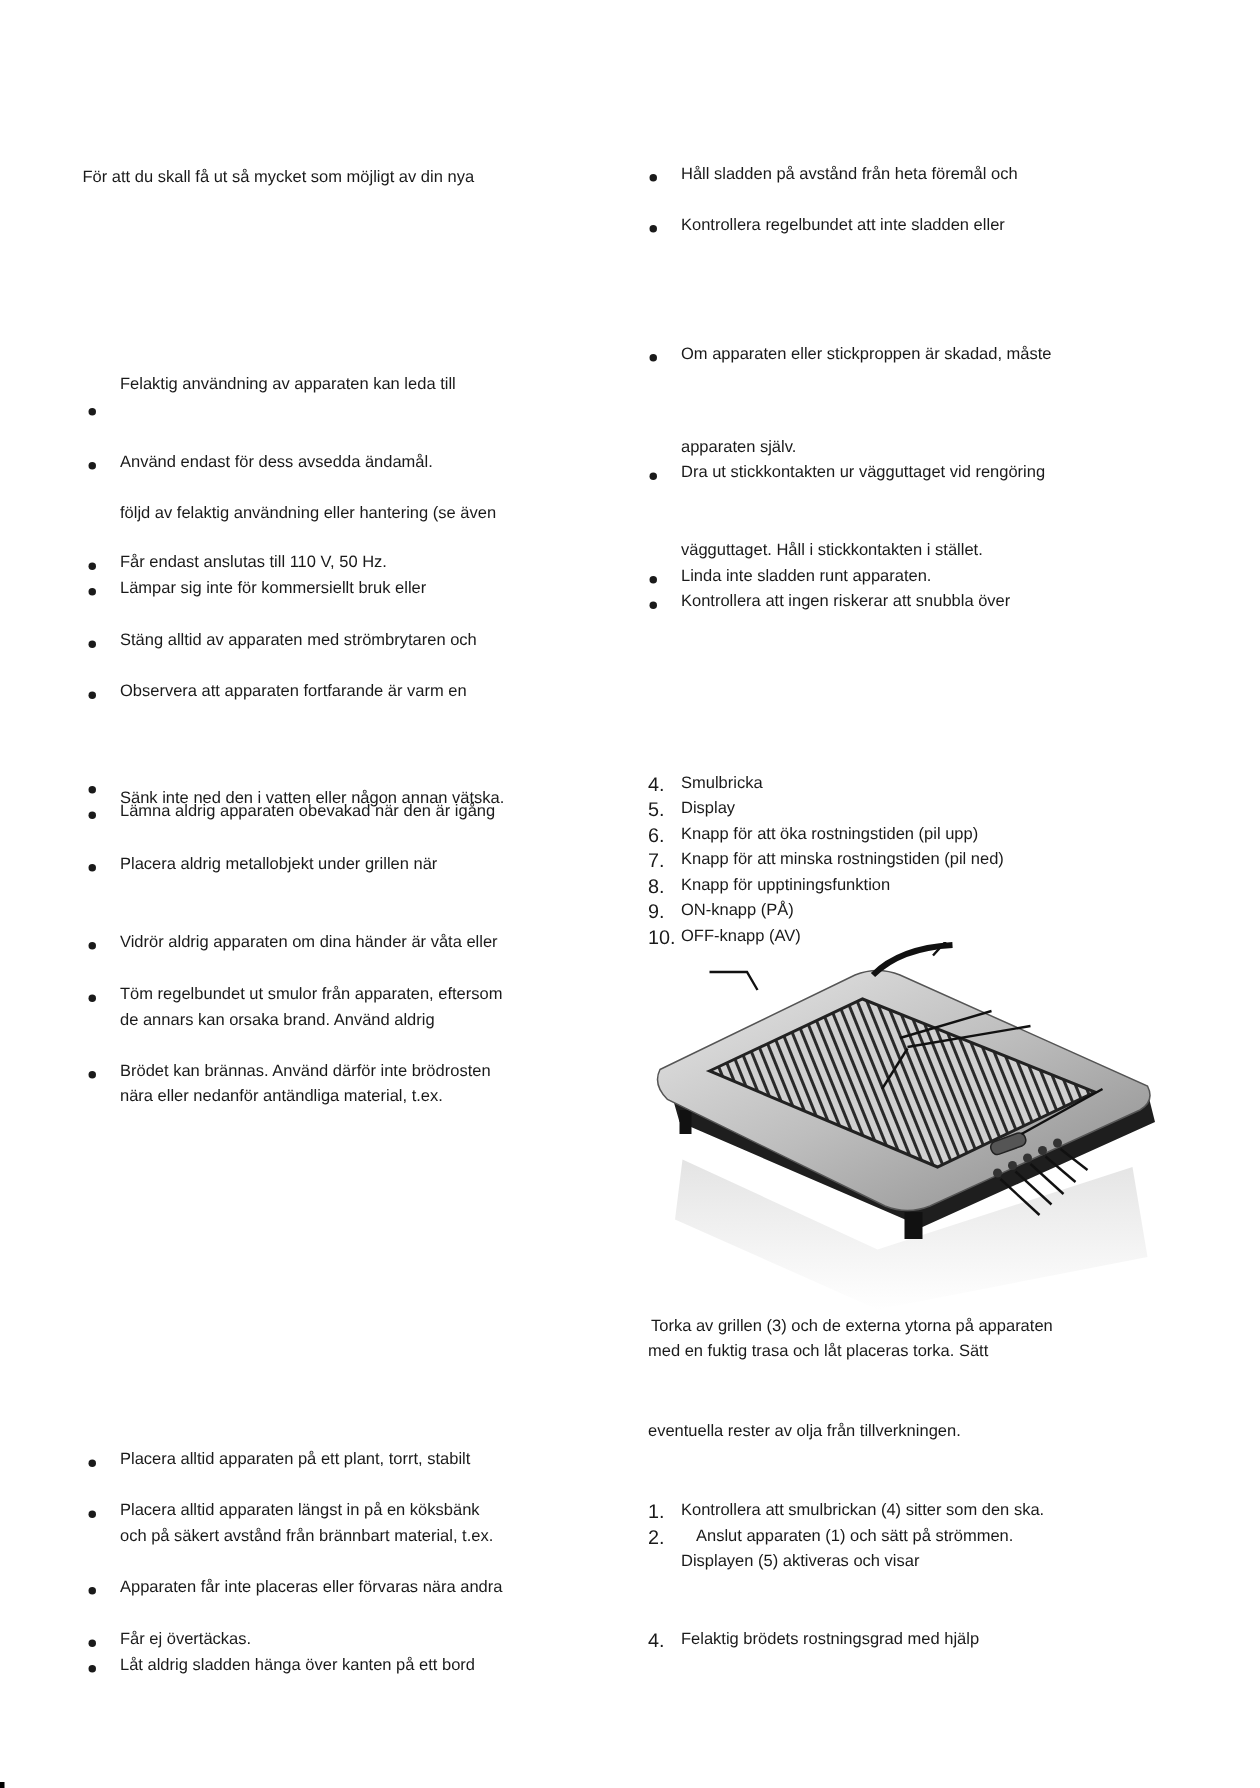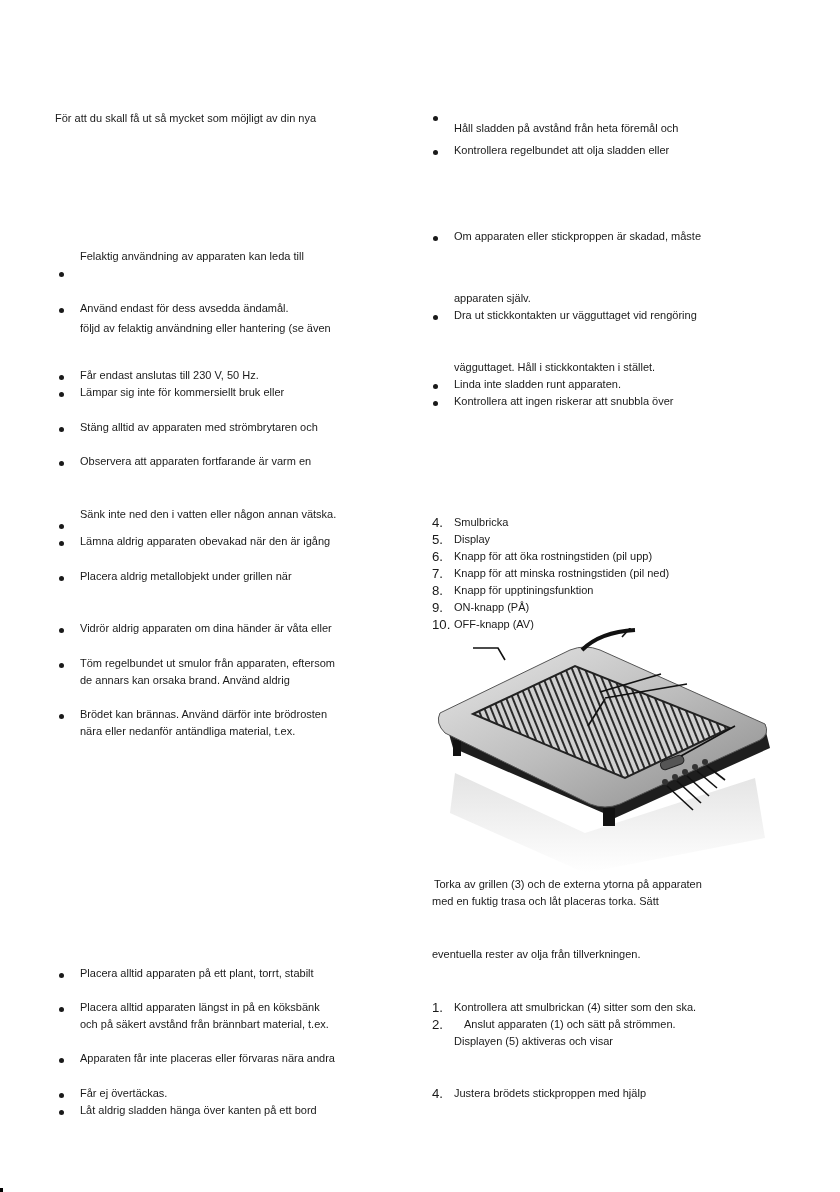--- a/index.html
+++ b/index.html
@@ -16,36 +16,36 @@
 
 <div>
   <div class="line" style="left:55px;top:110px">För att du skall få ut så mycket som möjligt av din nya</div>
 
   <span class="bullet" style="left:59px;top:272px"></span>
   <div class="line" style="left:80px;top:248px">Felaktig användning av apparaten kan leda till</div>
 
   <span class="bullet" style="left:59px;top:308px"></span>
   <div class="line" style="left:80px;top:300px">Använd endast för dess avsedda ändamål.</div>
 
-  <div class="line" style="left:80px;top:320px">följd av felaktig användning eller hantering (se även</div>
+  <div class="line" style="left:80px;top:334px">följd av felaktig användning eller hantering (se även</div>
 
   <span class="bullet" style="left:59px;top:375px"></span>
-  <div class="line" style="left:80px;top:367px">Får endast anslutas till 230 V, 50 Hz.</div>
+  <div class="line" style="left:80px;top:367px">Får endast anslutas till 110 V, 50 Hz.</div>
 
   <span class="bullet" style="left:59px;top:392px"></span>
   <div class="line" style="left:80px;top:384px">Lämpar sig inte för kommersiellt bruk eller</div>
 
   <span class="bullet" style="left:59px;top:427px"></span>
   <div class="line" style="left:80px;top:419px">Stäng alltid av apparaten med strömbrytaren och</div>
 
   <span class="bullet" style="left:59px;top:461px"></span>
   <div class="line" style="left:80px;top:453px">Observera att apparaten fortfarande är varm en</div>
 
   <span class="bullet" style="left:59px;top:524px"></span>
-  <div class="line" style="left:80px;top:506px">Sänk inte ned den i vatten eller någon annan vätska.</div>
+  <div class="line" style="left:80px;top:524px">Sänk inte ned den i vatten eller någon annan vätska.</div>
 
   <span class="bullet" style="left:59px;top:541px"></span>
   <div class="line" style="left:80px;top:533px">Lämna aldrig apparaten obevakad när den är igång</div>
 
   <span class="bullet" style="left:59px;top:576px"></span>
   <div class="line" style="left:80px;top:568px">Placera aldrig metallobjekt under grillen när</div>
 
   <span class="bullet" style="left:59px;top:628px"></span>
   <div class="line" style="left:80px;top:620px">Vidrör aldrig apparaten om dina händer är våta eller</div>
 
@@ -69,24 +69,24 @@
 
   <span class="bullet" style="left:59px;top:1093px"></span>
   <div class="line" style="left:80px;top:1085px">Får ej övertäckas.</div>
 
   <span class="bullet" style="left:59px;top:1110px"></span>
   <div class="line" style="left:80px;top:1102px">Låt aldrig sladden hänga över kanten på ett bord</div>
 </div>
 
 <div>
   <span class="bullet" style="left:433px;top:116px"></span>
-  <div class="line" style="left:454px;top:120px">Håll sladden på avstånd från heta föremål och</div>
+  <div class="line" style="left:454px;top:108px">Håll sladden på avstånd från heta föremål och</div>
 
   <span class="bullet" style="left:433px;top:150px"></span>
-  <div class="line" style="left:454px;top:142px">Kontrollera regelbundet att olja sladden eller</div>
+  <div class="line" style="left:454px;top:142px">Kontrollera regelbundet att inte sladden eller</div>
 
   <span class="bullet" style="left:433px;top:236px"></span>
   <div class="line" style="left:454px;top:228px">Om apparaten eller stickproppen är skadad, måste</div>
 
   <div class="line" style="left:454px;top:290px">apparaten själv.</div>
 
   <span class="bullet" style="left:433px;top:315px"></span>
   <div class="line" style="left:454px;top:307px">Dra ut stickkontakten ur vägguttaget vid rengöring</div>
 
   <div class="line" style="left:454px;top:359px">vägguttaget. Håll i stickkontakten i stället.</div>
@@ -169,16 +169,16 @@
   <div class="line" style="left:434px;top:876px">Torka av grillen (3) och de externa ytorna på apparaten</div>
   <div class="line" style="left:432px;top:893px">med en fuktig trasa och låt placeras torka. Sätt</div>
   <div class="line" style="left:432px;top:946px">eventuella rester av olja från tillverkningen.</div>
 
   <div class="num" style="left:432px;top:999px">1.</div>
   <div class="line" style="left:454px;top:999px">Kontrollera att smulbrickan (4) sitter som den ska.</div>
   <div class="num" style="left:432px;top:1016px">2.</div>
   <div class="line" style="left:464px;top:1016px">Anslut apparaten (1) och sätt på strömmen.</div>
   <div class="line" style="left:454px;top:1033px">Displayen (5) aktiveras och visar</div>
   <div class="num" style="left:432px;top:1085px">4.</div>
-  <div class="line" style="left:454px;top:1085px">Justera brödets stickproppen med hjälp</div>
+  <div class="line" style="left:454px;top:1085px">Felaktig brödets rostningsgrad med hjälp</div>
 </div>
 
 <div class="corner-mark"></div>
 
 </body></html>

